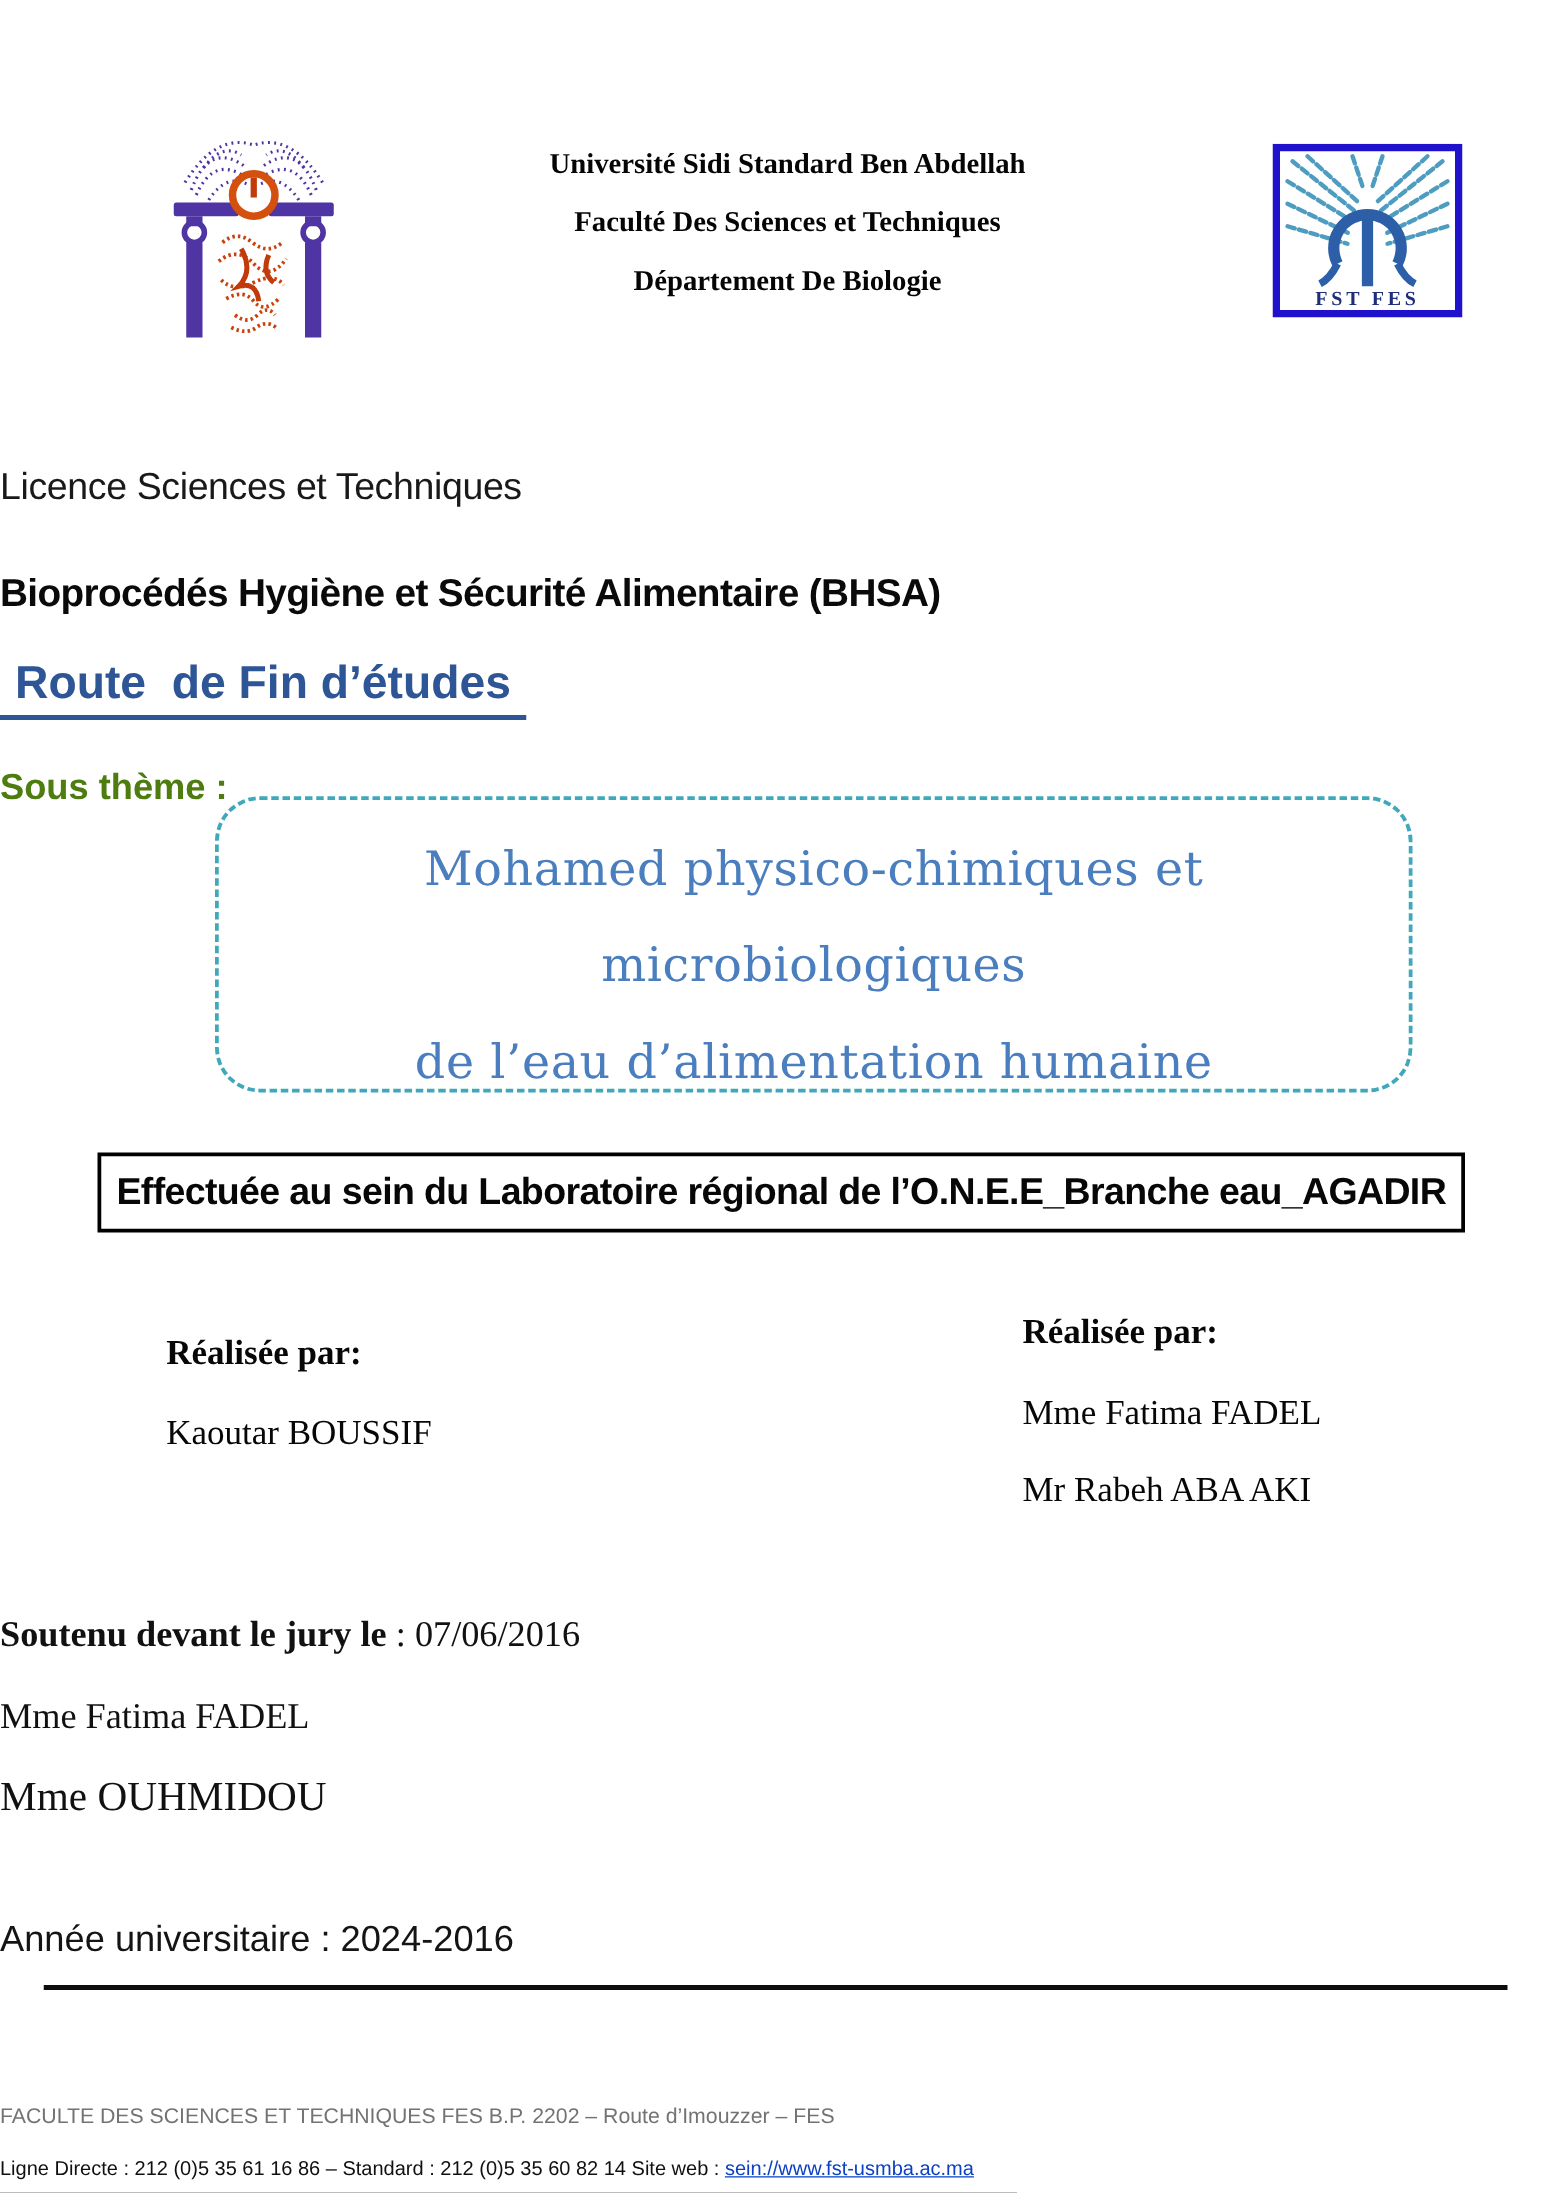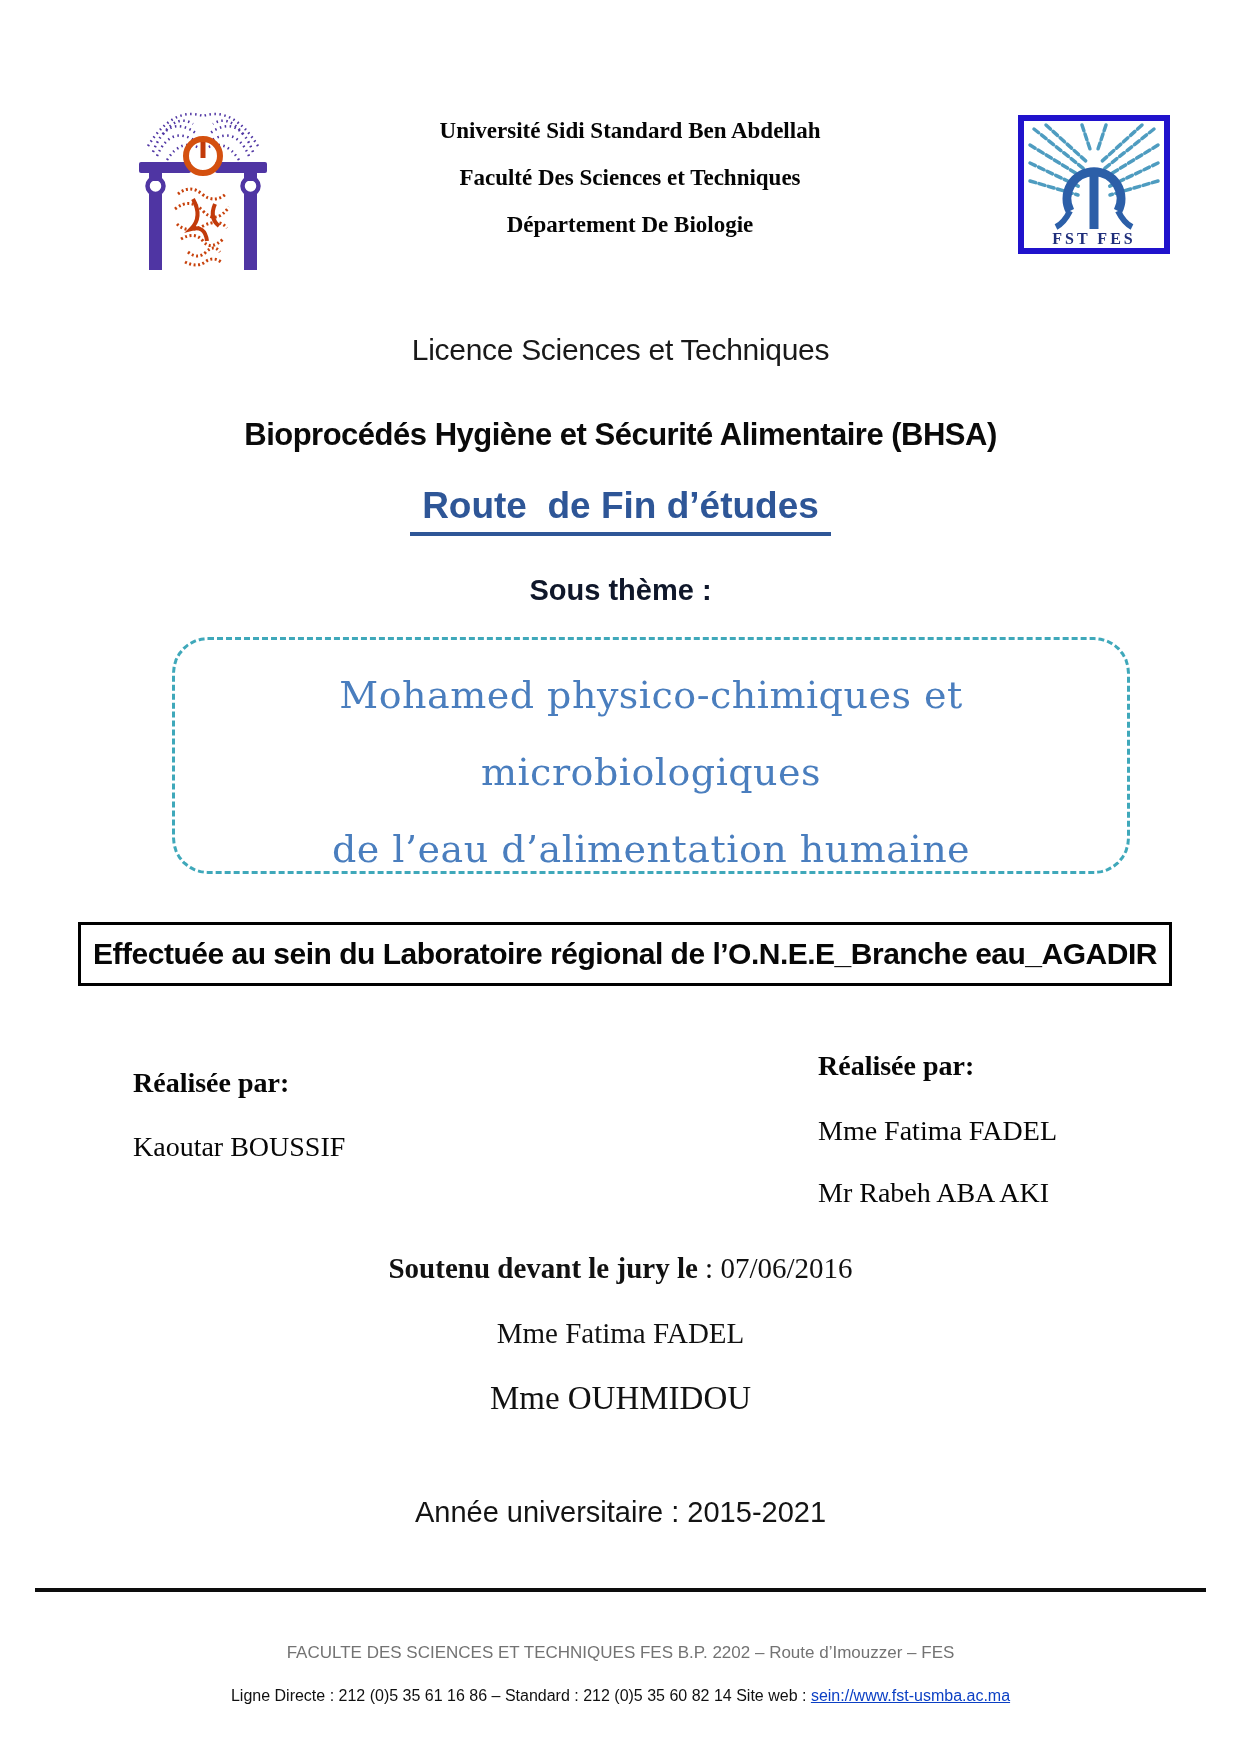--- a/index.html
+++ b/index.html
@@ -23,26 +23,26 @@
   .logo-left{position:absolute;left:133px;top:104px;width:140px;height:170px;}
   .logo-right{position:absolute;left:1018px;top:115px;width:152px;height:139px;text-align:center;}
   .header-text{
     position:absolute;left:280px;top:116px;width:700px;
     text-align:center;
     font-family:"Liberation Serif", serif;
     font-weight:bold;font-size:23px;line-height:30px;color:#050505;
   }
   .header-text p{margin:0 0 17px 0;}
   
-  .centered{position:absolute;left:0;width:100%;text-align:center;}
+  .centered{position:absolute;left:0;width:100%;margin-top:40px;}
   .degree{top:333px;font-size:30px;line-height:34px;letter-spacing:-0.3px;color:#191919;}
   .program{top:417px;font-size:31px;line-height:36px;font-weight:bold;letter-spacing:-0.5px;color:#0a0a0a;}
   .project{top:484px;font-size:37px;line-height:44px;font-weight:bold;color:var(--project-blue);}
   .project span{display:inline-block;white-space:pre;border-bottom:4px solid var(--project-blue);padding:0 12px 4px 12px;}
-  .sous-theme{top:572px;font-size:29px;line-height:36px;font-weight:bold;color:#0f172a;}
+  .sous-theme{top:572px;font-size:29px;line-height:36px;font-weight:bold;color:#4d7c0f;}
   
   .thesis-box{
     position:absolute;left:172px;top:637px;width:958px;height:237px;
     border:3px dashed var(--dash-teal);
     border-radius:36px;
     text-align:center;
     padding-top:17px;
   }
   .thesis-box div{
     font-family:"DejaVu Serif", serif;
@@ -176,21 +176,21 @@
   <div class="byline serif sup-label">Réalisée par:</div>
   <div class="byline serif sup-name-1">Mme Fatima FADEL</div>
   <div class="byline serif sup-name-2">Mr Rabeh ABA AKI</div>
 
   <div class="centered serif jury-line">
     <span class="bold">Soutenu devant le jury le</span><span class="pre"> : </span><span>07/06/2016</span>
   </div>
   <div class="centered serif jury-member-1">Mme Fatima FADEL</div>
   <div class="centered serif jury-member-2">Mme OUHMIDOU</div>
 
-  <div class="centered year">Année universitaire : 2015-2021</div>
+  <div class="centered year">Année universitaire : 2024-2016</div>
 
   <div class="rule"></div>
   <div class="centered footer-address">FACULTE DES SCIENCES ET TECHNIQUES FES B.P. 2202 – Route d’Imouzzer – FES</div>
   <div class="centered footer-contact">
     <span class="pre">Ligne Directe : 212 (0)5 35 61 16 86 – Standard : 212 (0)5 35 60 82 14 Site web : </span><a href="#">sein://www.fst-usmba.ac.ma</a>
   </div>
 
 </div>
 
 </body></html>

